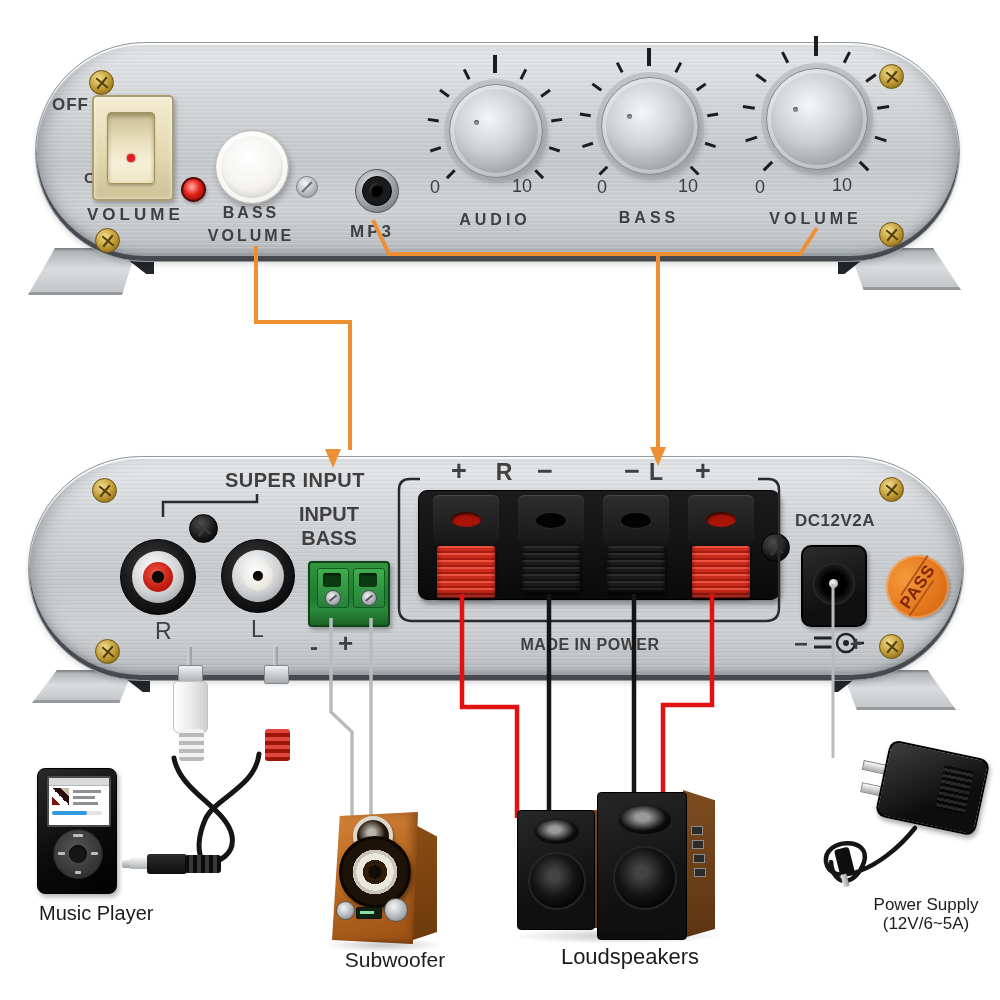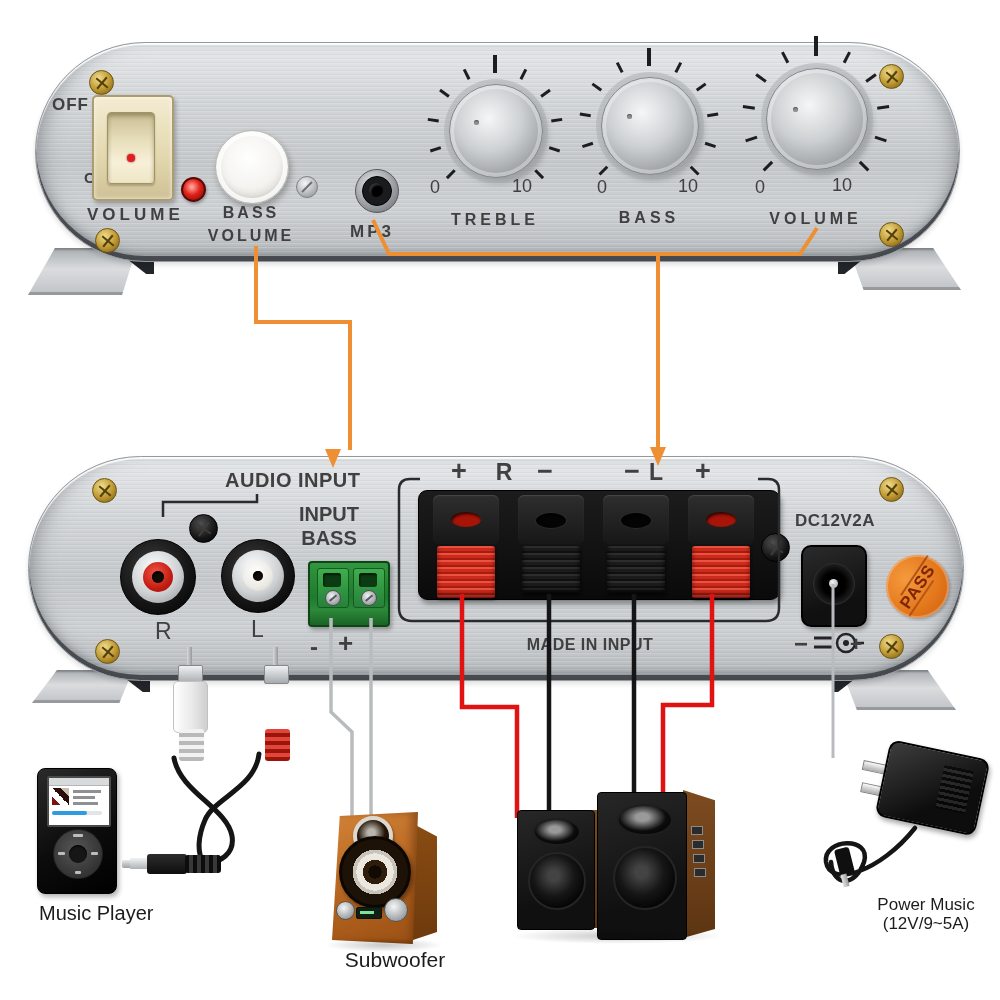--- a/index.html
+++ b/index.html
@@ -200,21 +200,21 @@
         <line x1="126.11396867937201" y1="46.49624061932903" x2="135.0131556174964" y2="40.030602844111826" stroke="#1c1d1f" stroke-width="3"></line>
         <line x1="136.29823541392284" y1="71.08323549270683" x2="147.16280716046936" y2="69.3624563772643" stroke="#1c1d1f" stroke-width="3"></line>
         <line x1="134.21022142882376" y1="97.613968679372" x2="144.67184310807045" y2="101.01315561749642" stroke="#1c1d1f" stroke-width="3"></line>
         <line x1="120.30508652763322" y1="120.30508652763321" x2="128.08326112068522" y2="128.08326112068522" stroke="#1c1d1f" stroke-width="3"></line>
       </svg>
     <div class="knob" style="left:449px;top:84px;width:92px;height:92px;">
         <div class="ind"></div>
       </div>
     <div class="eng" style="left:430px;top:177px;font-size:18px;font-weight:500;">0</div>
     <div class="eng" style="left:512px;top:176px;font-size:18px;font-weight:500;">10</div>
-    <div class="eng" style="left:425px;top:211px;width:140px;text-align:center;font-size:16px;letter-spacing:4px;">TREBLE</div>
+    <div class="eng" style="left:425px;top:211px;width:140px;text-align:center;font-size:16px;letter-spacing:4px;">AUDIO</div>
 
     <svg class="ticks" style="left:569px;top:45px;" width="160" height="160">
         <line x1="38.28069990999369" y1="121.7193000900063" x2="30.50252531694167" y2="129.49747468305833" stroke="#1c1d1f" stroke-width="3"></line>
         <line x1="23.887665538585935" y1="98.2320026681219" x2="13.426043859339245" y2="101.63118960624631" stroke="#1c1d1f" stroke-width="3"></line>
         <line x1="21.72638790488687" y1="70.77036656262638" x2="10.86181615834036" y2="69.04958744718384" stroke="#1c1d1f" stroke-width="3"></line>
         <line x1="32.2679973318781" y1="45.32067011474408" x2="23.368810393753677" y2="38.85503233952688" stroke="#1c1d1f" stroke-width="3"></line>
         <line x1="53.21456051536674" y1="27.430615072886297" x2="48.22066501823173" y2="17.62954330681425" stroke="#1c1d1f" stroke-width="3"></line>
         <line x1="80" y1="21" x2="80" y2="3" stroke="#1c1d1f" stroke-width="4"></line>
         <line x1="106.78543948463326" y1="27.430615072886297" x2="111.77933498176827" y2="17.62954330681425" stroke="#1c1d1f" stroke-width="3"></line>
         <line x1="127.73200266812191" y1="45.32067011474408" x2="136.63118960624632" y2="38.85503233952688" stroke="#1c1d1f" stroke-width="3"></line>
@@ -256,21 +256,21 @@
   <div class="wedge z1" style="left:126px;top:672px;width:24px;height:20px;clip-path:polygon(0 0,100% 0,100% 100%,70% 100%,0 35%);"></div>
 
   <div class="panel back-panel z2"></div>
 
   <div class="z3 abs" style="left:0;top:430px;width:1000px;height:280px;">
     <div class="screw screw-gold" style="left:92px;top:48px;"></div>
     <div class="screw screw-gold" style="left:95px;top:209px;"></div>
     <div class="screw screw-gold" style="left:879px;top:47px;"></div>
     <div class="screw screw-gold" style="left:879px;top:204px;"></div>
 
-    <div class="eng" style="left:225px;top:39px;font-size:20px;font-weight:800;letter-spacing:.5px;">AUDIO INPUT</div>
+    <div class="eng" style="left:225px;top:39px;font-size:20px;font-weight:800;letter-spacing:.5px;">SUPER INPUT</div>
 
     <div class="rca" style="left:120px;top:109px;width:74px;height:74px;">
       <div class="ring" style="left:11px;top:11px;width:52px;height:52px;"></div>
       <div class="core" style="left:22px;top:22px;width:30px;height:30px;background:radial-gradient(circle at 42% 36%,#f05548,#c41d12 60%,#8d0e06);"></div>
       <div class="hole" style="left:31px;top:31px;width:12px;height:12px;"></div>
     </div>
     <div class="rca" style="left:221px;top:109px;width:72px;height:72px;">
       <div class="ring" style="left:10px;top:10px;width:52px;height:52px;"></div>
       <div class="core" style="left:21px;top:21px;width:30px;height:30px;background:radial-gradient(circle at 42% 36%,#ffffff,#eceae4 60%,#cdcac0);"></div>
       <div class="hole" style="left:31px;top:31px;width:10px;height:10px;"></div>
@@ -315,21 +315,21 @@
         </div>
       <div class="clip" style="left:269px;">
           <div class="hole hole-red"></div>
         </div>
       <div class="lever lever-red" style="left:18px;"></div>
       <div class="lever lever-blk" style="left:103px;"></div>
       <div class="lever lever-blk" style="left:188px;"></div>
       <div class="lever lever-red" style="left:273px;"></div>
     </div>
 
-    <div class="eng" style="left:505px;top:206px;width:170px;text-align:center;font-size:16px;font-weight:800;letter-spacing:.5px;">MADE IN INPUT</div>
+    <div class="eng" style="left:505px;top:206px;width:170px;text-align:center;font-size:16px;font-weight:800;letter-spacing:.5px;">MADE IN POWER</div>
 
     <div class="eng" style="left:795px;top:81px;font-size:17px;font-weight:800;letter-spacing:.5px;">DC12V2A</div>
     <div class="screw screw-black" style="left:761px;top:103px;width:27px;height:27px;"></div>
     <div class="dc-jack" style="top:115px;">
       <div class="bore"></div>
         <div class="pin"></div>
     </div>
 
     <div class="sticker" style="top:125px;">
       <i></i>
@@ -442,26 +442,27 @@
       <div class="ls-wood" style="left:668px;top:150px;width:32px;height:148px;clip-path:polygon(0 0,100% 7%,100% 94%,0 100%);"></div>
       <div class="ls-front" style="left:582px;top:152px;width:88px;height:146px;"></div>
       <div class="ls-tweeter" style="left:602px;top:164px;width:52px;height:28px;"></div>
       <div class="ls-woofer" style="left:598px;top:206px;width:60px;height:60px;"></div>
       <div class="mk" style="position:absolute;left:676px;top:186px;width:10px;height:7px;background:#2b2b2b;border:1px solid #8a8a8a;"></div>
       <div class="mk" style="position:absolute;left:677px;top:200px;width:10px;height:7px;background:#2b2b2b;border:1px solid #8a8a8a;"></div>
       <div class="mk" style="position:absolute;left:678px;top:214px;width:10px;height:7px;background:#2b2b2b;border:1px solid #8a8a8a;"></div>
       <div class="mk" style="position:absolute;left:679px;top:228px;width:10px;height:7px;background:#2b2b2b;border:1px solid #8a8a8a;"></div>
     </div>
     <div class="shadow" style="left:495px;top:288px;width:215px;height:16px;"></div>
+    <div class="caption" style="left:515px;top:304px;width:200px;text-align:center;font-size:22px;">Loudspeakers</div>
 
     <div class="psu" style="top:102px;">
       <div class="psu-prong" style="left:-14px;top:32px;"></div>
       <div class="psu-prong" style="left:-11px;top:54px;"></div>
       <div class="psu-body">
           <div class="psu-vent"></div>
         </div>
     </div>
     <div class="dc-plug" style="top:208px;"></div>
     <div class="dc-plug-tip" style="top:234px;"></div>
-    <div class="caption" style="left:836px;top:255px;width:150px;text-align:center;font-size:17px;">Power Music</div>
-    <div class="caption" style="left:836px;top:274px;width:150px;text-align:center;font-size:17px;">(12V/9~5A)</div>
+    <div class="caption" style="left:836px;top:255px;width:150px;text-align:center;font-size:17px;">Power Supply</div>
+    <div class="caption" style="left:836px;top:274px;width:150px;text-align:center;font-size:17px;">(12V/6~5A)</div>
   </div>
 </div>
 
 </body></html>

